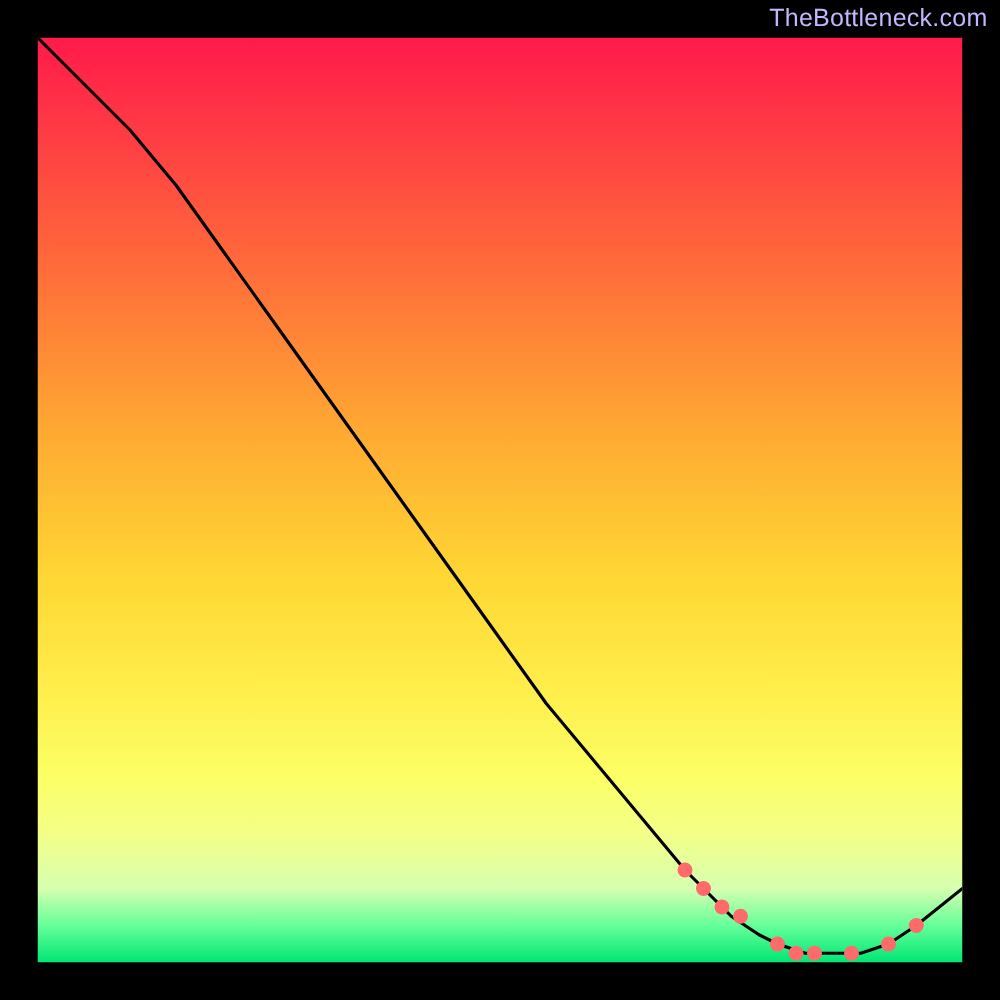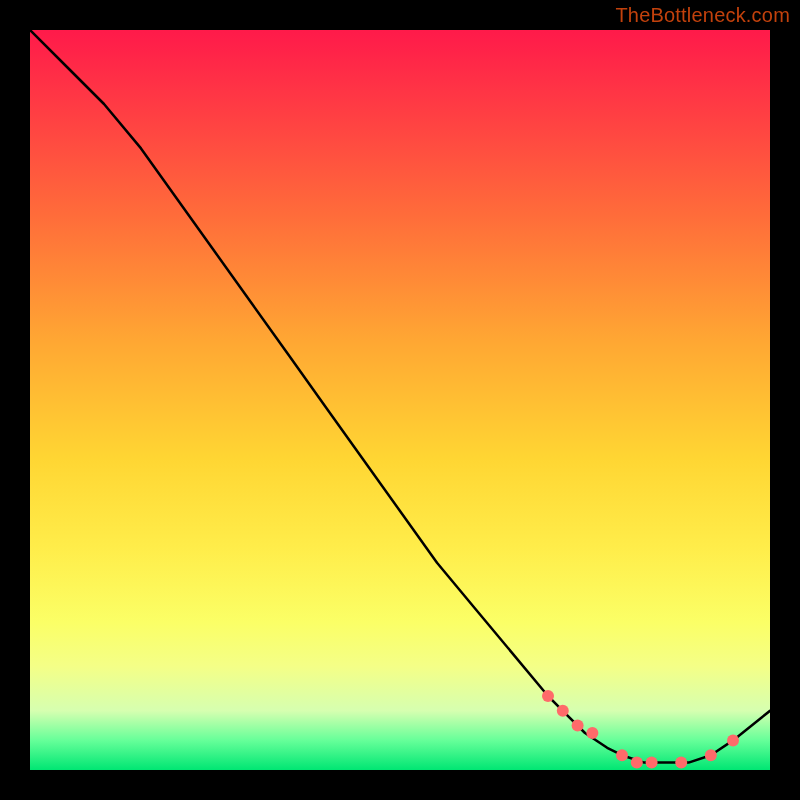--- a/index.html
+++ b/index.html
@@ -14,21 +14,21 @@
   .frame {
     position: relative;
     width: 800px;
     height: 800px;
     background: #000;
   }
   .watermark {
     position: absolute;
     top: 4px;
     right: 10px;
-    color: #c2410c;
+    color: #c4b5fd;
     font-size: 20px;
     font-weight: 500;
     letter-spacing: 0.2px;
     z-index: 10;
   }
   .plot-area {
     position: absolute;
     left: 30px;
     top: 30px;
     width: 740px;

